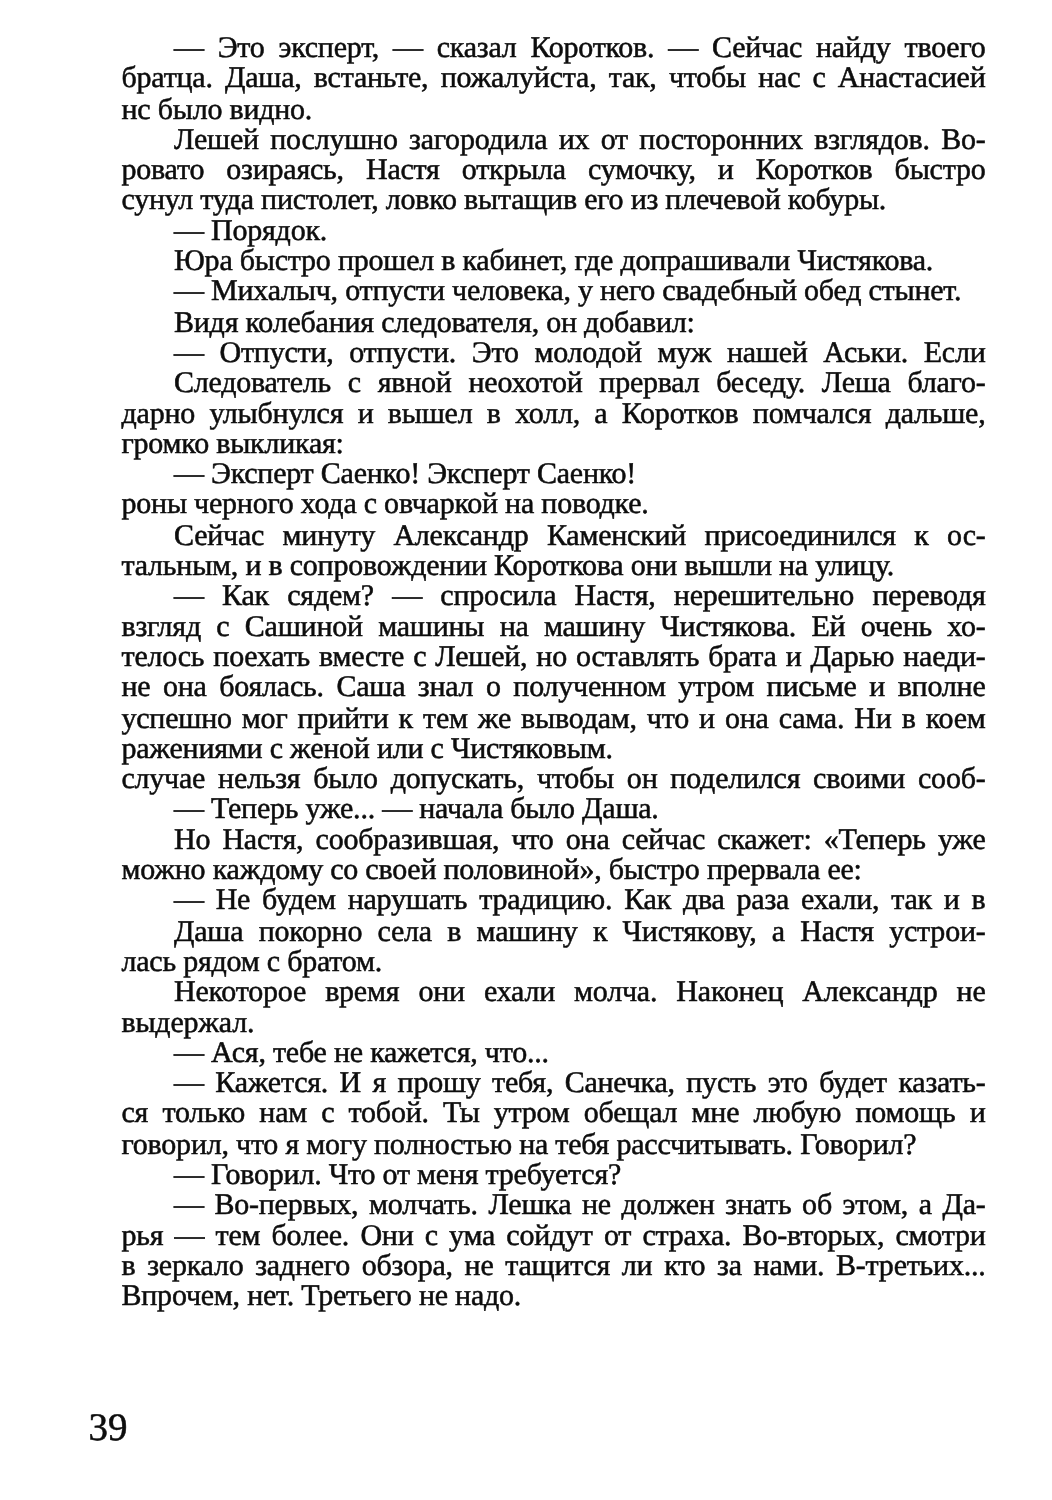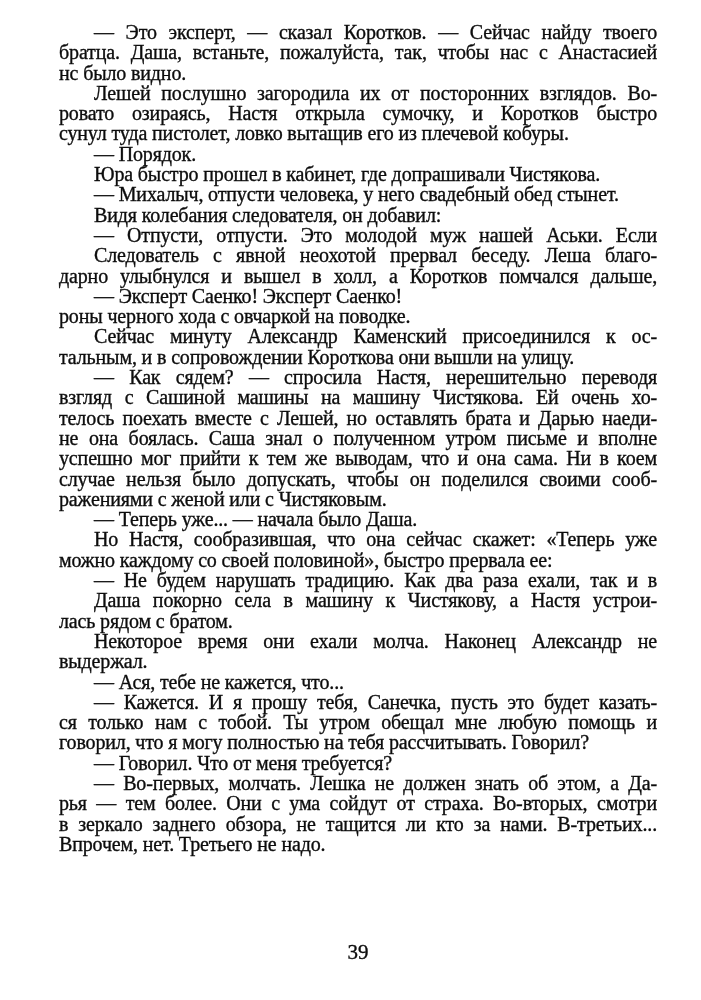--- a/index.html
+++ b/index.html
@@ -28,30 +28,30 @@
     letter-spacing: -0.15px;
     -webkit-text-stroke: 0.35px #0d0d0d;
   }
   .line {
     height: 20.3px;
     text-align: justify;
     text-align-last: justify;
     white-space: nowrap; 
     white-space: normal;
     overflow: visible;
+    margin-left: 22px;
   }
   .line.ind { text-indent: 35px; }
   .line.end { text-align-last: left; }
   .page-number {
     position: absolute;
     left: 59px;
     top: 941px;
     width: 598px;
-    text-align: center;
-    font-size: 21px;
+    font-size: 26px;
     line-height: 22px;
     -webkit-text-stroke: 0.35px #0d0d0d;
   }
 </style>
 </head>
 <body>
 
 <div class="book-page">
   <div class="page-text">
       <div class="line ind">— Это эксперт, — сказал Коротков. — Сейчас найду твоего</div>
@@ -60,31 +60,32 @@
       <div class="line ind">Лешей послушно загородила их от посторонних взглядов. Во-</div>
       <div class="line">ровато озираясь, Настя открыла сумочку, и Коротков быстро</div>
       <div class="line end">сунул туда пистолет, ловко вытащив его из плечевой кобуры.</div>
       <div class="line ind end">— Порядок.</div>
       <div class="line ind end">Юра быстро прошел в кабинет, где допрашивали Чистякова.</div>
       <div class="line ind end">— Михалыч, отпусти человека, у него свадебный обед стынет.</div>
       <div class="line ind end">Видя колебания следователя, он добавил:</div>
       <div class="line ind">— Отпусти, отпусти. Это молодой муж нашей Аськи. Если</div>
       <div class="line ind">Следователь с явной неохотой прервал беседу. Леша благо-</div>
       <div class="line">дарно улыбнулся и вышел в холл, а Коротков помчался дальше,</div>
+      <div class="line end">громко выкликая:</div>
       <div class="line ind end">— Эксперт Саенко! Эксперт Саенко!</div>
       <div class="line end">роны черного хода с овчаркой на поводке.</div>
       <div class="line ind">Сейчас минуту Александр Каменский присоединился к ос-</div>
       <div class="line end">тальным, и в сопровождении Короткова они вышли на улицу.</div>
       <div class="line ind">— Как сядем? — спросила Настя, нерешительно переводя</div>
       <div class="line">взгляд с Сашиной машины на машину Чистякова. Ей очень хо-</div>
       <div class="line">телось поехать вместе с Лешей, но оставлять брата и Дарью наеди-</div>
       <div class="line">не она боялась. Саша знал о полученном утром письме и вполне</div>
       <div class="line">успешно мог прийти к тем же выводам, что и она сама. Ни в коем</div>
+      <div class="line end">ражениями с женой или с Чистяковым.</div>
       <div class="line">случае нельзя было допускать, чтобы он поделился своими сооб-</div>
-      <div class="line end">ражениями с женой или с Чистяковым.</div>
       <div class="line ind end">— Теперь уже... — начала было Даша.</div>
       <div class="line ind">Но Настя, сообразившая, что она сейчас скажет: «Теперь уже</div>
       <div class="line end">можно каждому со своей половиной», быстро прервала ее:</div>
       <div class="line ind">— Не будем нарушать традицию. Как два раза ехали, так и в</div>
       <div class="line ind">Даша покорно села в машину к Чистякову, а Настя устрои-</div>
       <div class="line end">лась рядом с братом.</div>
       <div class="line ind">Некоторое время они ехали молча. Наконец Александр не</div>
       <div class="line end">выдержал.</div>
       <div class="line ind end">— Ася, тебе не кажется, что...</div>
       <div class="line ind">— Кажется. И я прошу тебя, Санечка, пусть это будет казать-</div>

